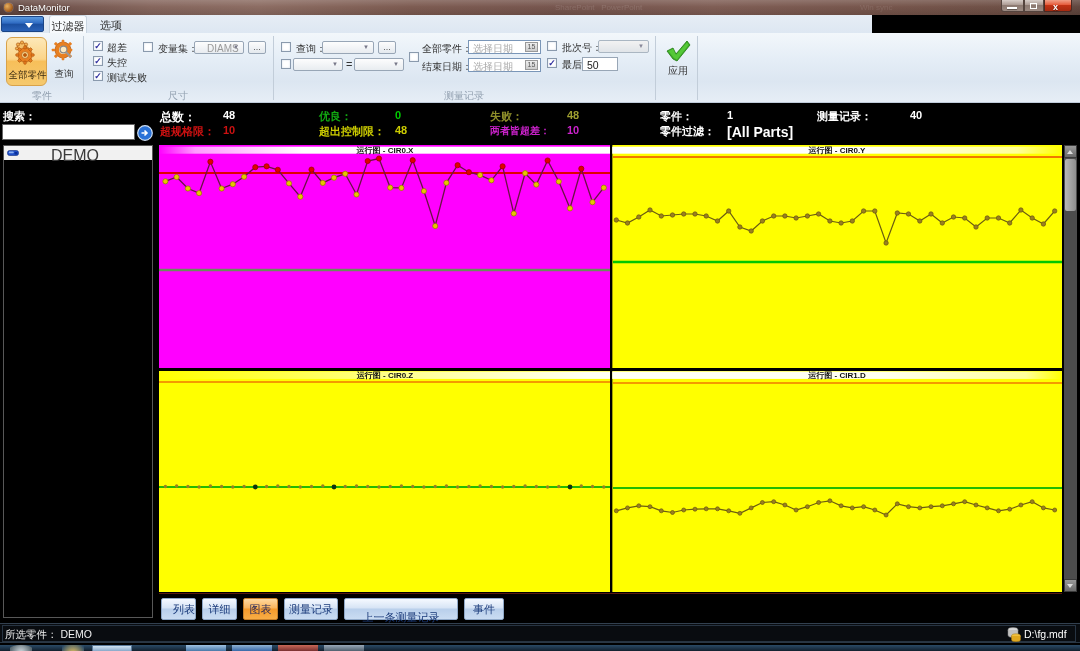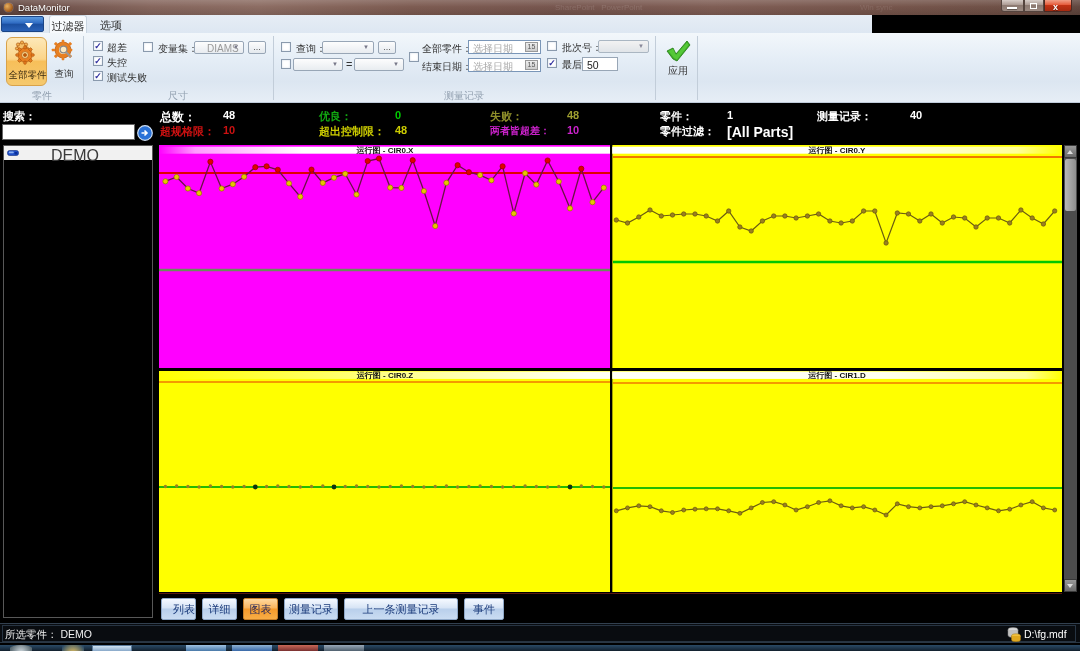--- a/index.html
+++ b/index.html
@@ -410,21 +410,21 @@
   <div class="abs" style="left:1px;top:14px;width:11px;height:52px;background:linear-gradient(90deg,#b8b8b8,#8e8e8e);border-radius:2px;"></div>
   <div class="abs" style="left:0;top:434px;width:13px;height:13px;background:linear-gradient(180deg,#9a9a9a,#6a6a6a);border:1px solid #3a3a3a;"></div>
   <div class="abs" style="left:3px;top:439px;width:0;height:0;border-left:3.5px solid transparent;border-right:3.5px solid transparent;border-top:4px solid #ddd;"></div>
 </div>
 
 <div class="abs" style="left:159px;top:593px;width:903px;height:1px;background:#5a1a10;"></div>
 <div class="abs" style="left:161px;top:598px;width:35px;height:22px;background:linear-gradient(180deg,#f5f9ff 0%,#d7e4f5 45%,#b9cfeb 50%,#cadcf2 100%);border:1px solid #8fa8c8;border-radius:2px;color:#1a3a7a;font-size:11px;text-align:right;padding-top:3px;">列表</div>
 <div class="abs" style="left:202px;top:598px;width:35px;height:22px;background:linear-gradient(180deg,#f5f9ff 0%,#d7e4f5 45%,#b9cfeb 50%,#cadcf2 100%);border:1px solid #8fa8c8;border-radius:2px;color:#1a3a7a;font-size:11px;text-align:center;padding-top:3px;">详细</div>
 <div class="abs" style="left:243px;top:598px;width:35px;height:22px;background:linear-gradient(180deg,#ffd9a0 0%,#fbb55c 45%,#f69a2a 50%,#f8ad46 100%);border:1px solid #c87f28;border-radius:2px;color:#2a2a5a;font-size:11px;text-align:center;padding-top:3px;">图表</div>
 <div class="abs" style="left:284px;top:598px;width:54px;height:22px;background:linear-gradient(180deg,#f5f9ff 0%,#d7e4f5 45%,#b9cfeb 50%,#cadcf2 100%);border:1px solid #8fa8c8;border-radius:2px;color:#1a3a7a;font-size:11px;text-align:center;padding-top:3px;">测量记录</div>
-<div class="abs" style="left:344px;top:598px;width:114px;height:22px;background:linear-gradient(180deg,#f5f9ff 0%,#d7e4f5 45%,#b9cfeb 50%,#cadcf2 100%);border:1px solid #8fa8c8;border-radius:2px;color:#1a3a7a;font-size:11px;text-align:center;padding-top:3px;">上一条测量记录</div>
+<div class="abs" style="left:344px;top:598px;width:114px;height:22px;background:linear-gradient(180deg,#f5f9ff 0%,#d7e4f5 45%,#b9cfeb 50%,#cadcf2 100%);border:1px solid #8fa8c8;border-radius:2px;color:#1a3a7a;font-size:11px;text-align:center;padding-top:11px;">上一条测量记录</div>
 <div class="abs" style="left:464px;top:598px;width:40px;height:22px;background:linear-gradient(180deg,#f5f9ff 0%,#d7e4f5 45%,#b9cfeb 50%,#cadcf2 100%);border:1px solid #8fa8c8;border-radius:2px;color:#1a3a7a;font-size:11px;text-align:center;padding-top:3px;">事件</div>
 
 <div class="abs" style="left:0;top:623px;width:1080px;height:20px;background:#090c10;border-top:1px solid #32404f;border-bottom:1px solid #2a3745;">
   <div class="abs" style="left:2px;top:1px;width:1074px;height:17px;border:1px solid #273442;"></div>
   <div class="abs" style="left:5px;top:4px;color:#f0f0f0;font-size:10.5px;">所选零件： DEMO</div>
   <svg class="abs" style="left:1006px;top:2px;" width="16" height="16" viewBox="0 0 16 16">
     <ellipse cx="7" cy="4" rx="5" ry="2.4" fill="#d8d8d8" stroke="#888" stroke-width="0.5"></ellipse>
     <path d="M2 4 L2 9 A5 2.4 0 0 0 12 9 L12 4" fill="#c0c0c0" stroke="#888" stroke-width="0.5"></path>
     <ellipse cx="10" cy="10" rx="4.5" ry="2.2" fill="#f0c040" stroke="#a07818" stroke-width="0.5"></ellipse>
     <path d="M5.5 10 L5.5 13.5 A4.5 2.2 0 0 0 14.5 13.5 L14.5 10" fill="#e0a820" stroke="#a07818" stroke-width="0.5"></path>

